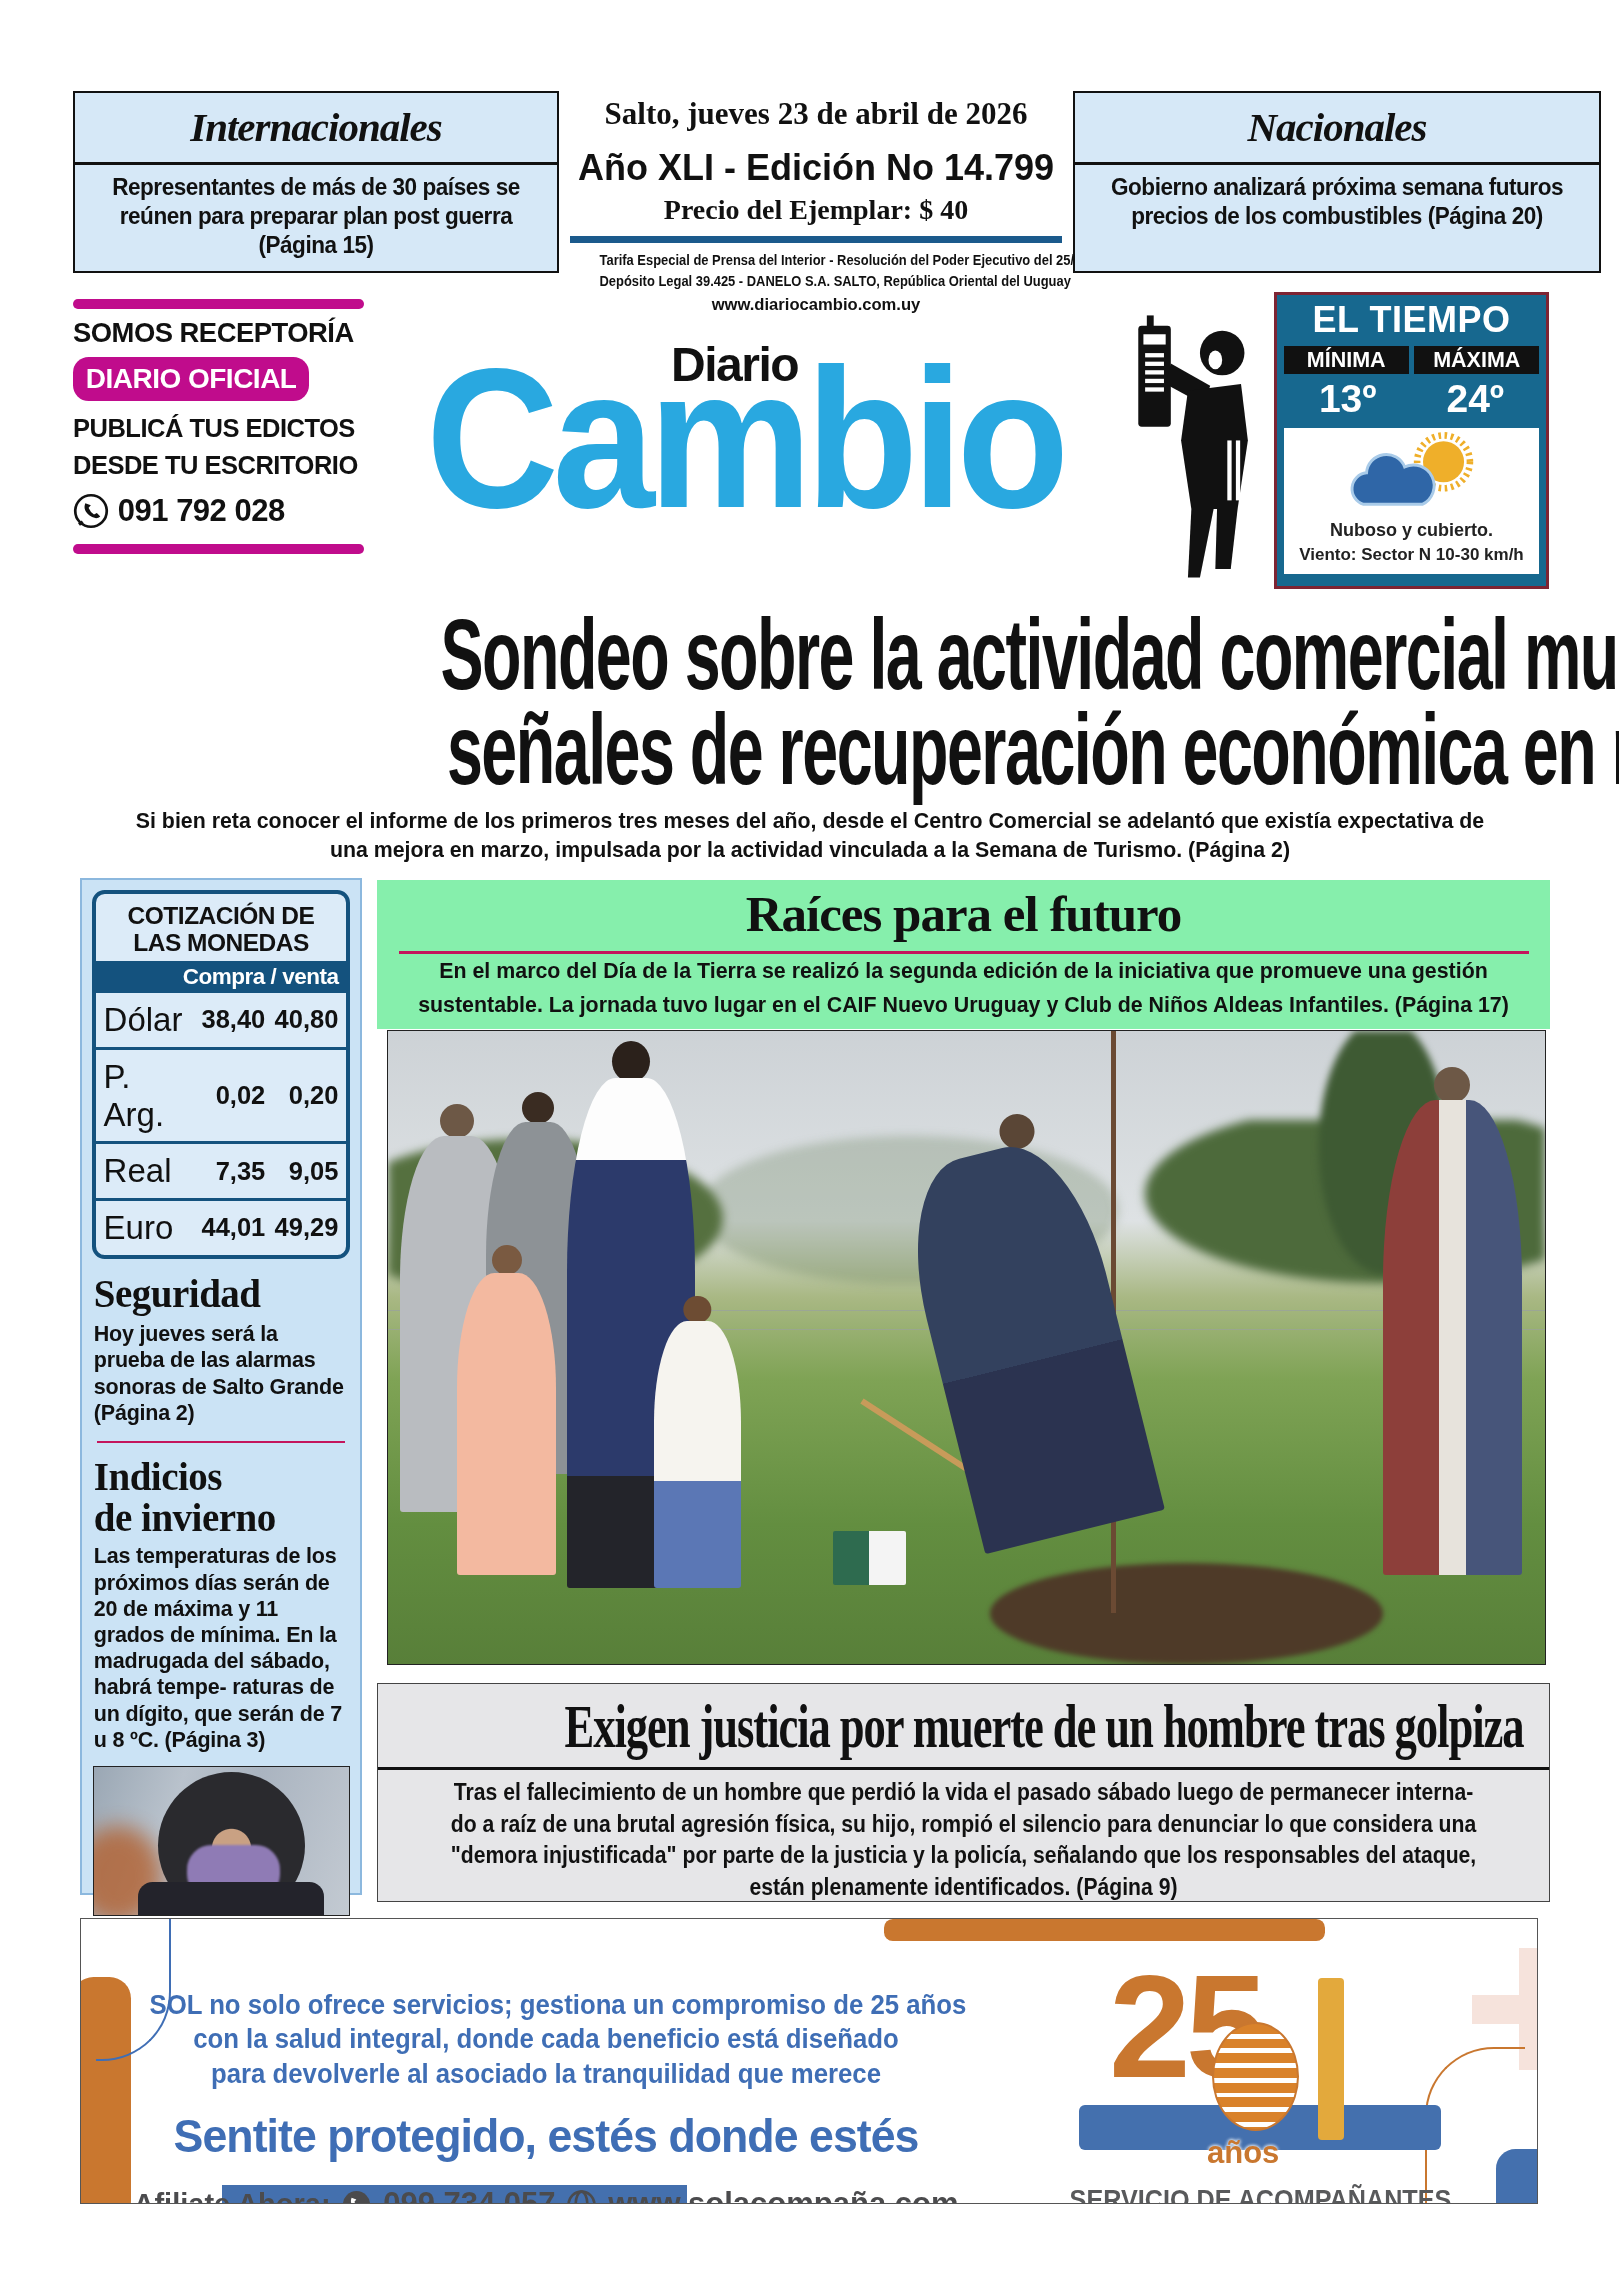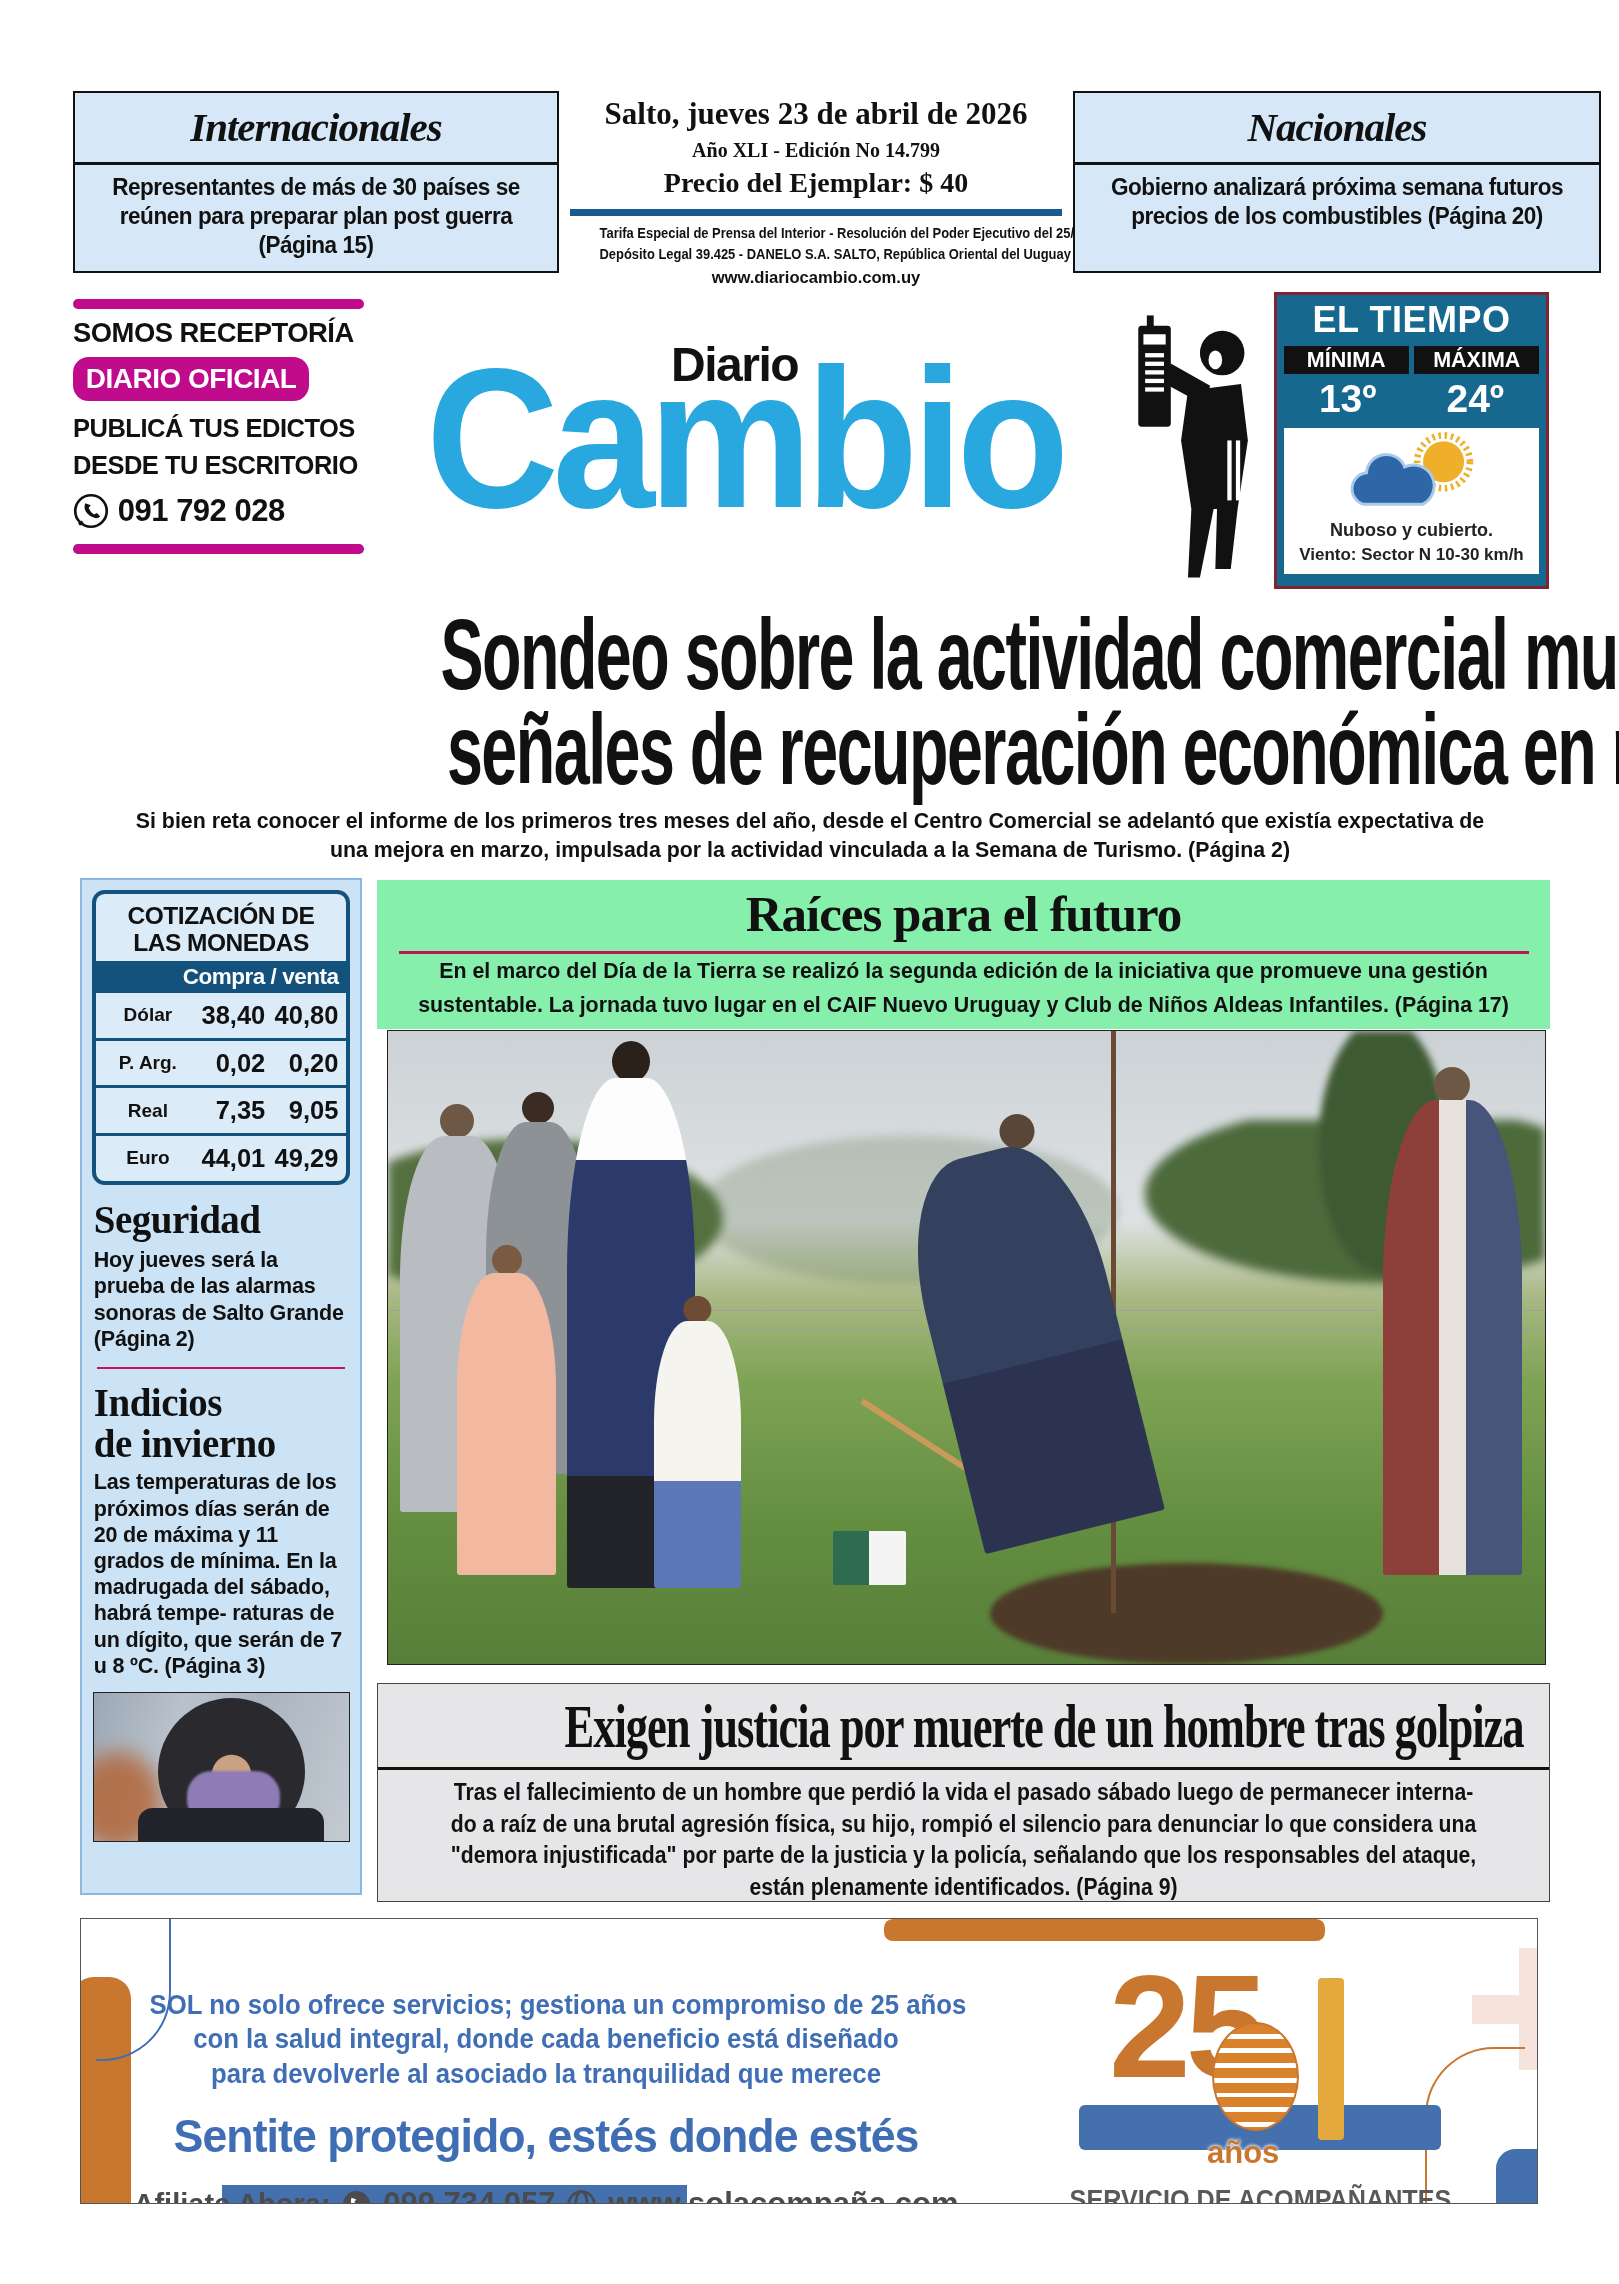--- a/index.html
+++ b/index.html
@@ -11,21 +11,21 @@
   .topbox{background:#D6E8F7;border:2.9px solid #111;box-sizing:border-box;text-align:center;}
   .topbox .ttl{font-family:"Liberation Serif",serif;font-style:italic;font-weight:bold;
                font-size:41px;line-height:69px;letter-spacing:-1px;}
   .topbox .rule{height:3.4px;background:#111;}
   .topbox .bdy{font-weight:bold;font-size:24.5px;line-height:1.18;padding:7.8px 8.8px 0;
                letter-spacing:-0.5px;transform:scaleX(.92);transform-origin:center;}
 
   
   .dateline{text-align:center;}
   .dateline .d1{font-family:"Liberation Serif",serif;font-weight:bold;font-size:31px;}
-  .dateline .d2{font-family:Liberation Serif, serif;font-weight:bold;font-size:20px;margin-top:7px;}
+  .dateline .d2{font-family:Liberation Sans, sans-serif;font-weight:bold;font-size:36px;margin-top:15px;}
   .dateline .d3{font-family:"Liberation Serif",serif;font-weight:bold;font-size:28px;margin-top:4.9px;}
   .dateline .bluebar{height:7.8px;background:#1B5A8C;margin-top:9.8px;}
   .dateline .fine{font-weight:bold;font-size:14.7px;margin-top:8.8px;white-space:nowrap;
                   transform:scaleX(.88);transform-origin:center;display:block;}
   .dateline .fine2{margin-top:4.9px;}
   .dateline .web{font-weight:bold;font-size:16.6px;margin-top:5.9px;display:block;}
 
   
   .promo{text-align:left;}
   .promo .bar{height:9.8px;background:#C00C8C;border-radius:4.9px;}
@@ -65,21 +65,21 @@
 
   
   .sidebar{background:#CBE3F5;border:2px solid #8CB8DE;box-sizing:border-box;}
   .rates{margin:9.8px 9.8px 0;border:4.9px solid #14527E;border-radius:12.7px;background:#DCEBF8;overflow:hidden;}
   .rates .rt{font-weight:900;font-size:24.5px;text-align:center;line-height:1.12;padding:7.8px 2px 4.9px;
              letter-spacing:-0.5px;}
   .rates .hdr{background:#14527E;color:#fff;font-weight:800;font-size:22.5px;text-align:right;
               padding:2.9px 7.8px;letter-spacing:-0.5px;}
   .rate-row{display:grid;grid-template-columns:1.15fr .95fr .95fr;padding:7.8px 7.8px;align-items:center;}
   .rate-row + .rate-row{border-top:3.9px solid #14527E;}
-  .rate-row .nm{font-weight:700;font-size:19px;text-align:center;}
+  .rate-row .nm{font-weight:400;font-size:33px;text-align:left;}
   .rate-row .v{font-weight:800;font-size:25.5px;text-align:right;}
   .sec{padding:12.7px 11.8px 0;}
   .sec .st{font-family:"Liberation Serif",serif;font-weight:900;font-size:39px;letter-spacing:-0.5px;}
   .sec .st2{font-family:"Liberation Serif",serif;font-weight:900;font-size:39px;line-height:1.06;letter-spacing:-0.5px;}
   .sec .sb{font-weight:800;font-size:21.5px;line-height:1.22;margin-top:4.9px;letter-spacing:-0.2px;}
   .sideDivider{height:2.4px;background:#C4155C;margin:14.7px 14.7px 0;}
 
   
   .winterPhoto{margin:12.7px auto 0;width:255px;height:148px;border:1px solid #222;position:relative;overflow:hidden;
                background:linear-gradient(110deg,#9aa7b4 0%,#b9c2cc 30%,#aab4c0 55%,#c3cad2 100%);}

